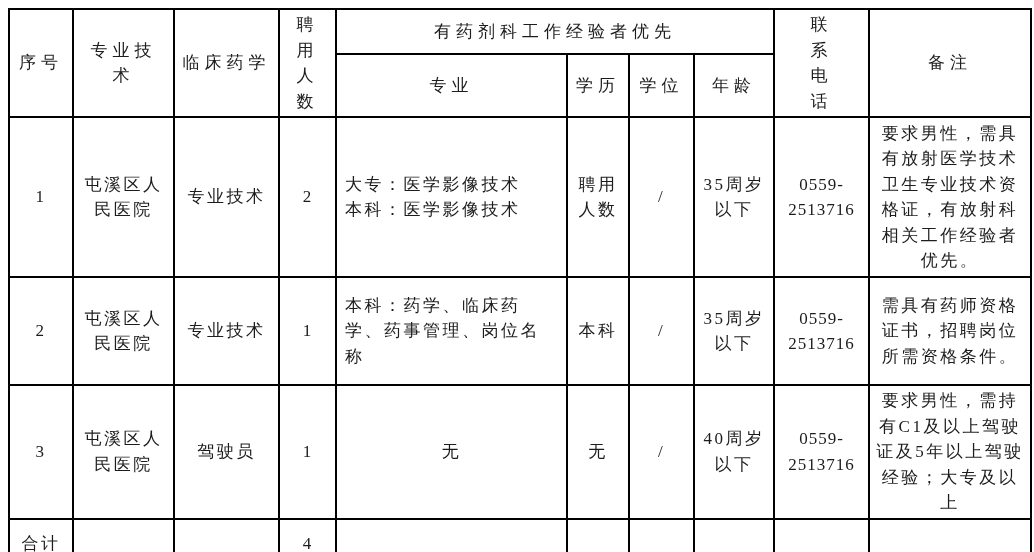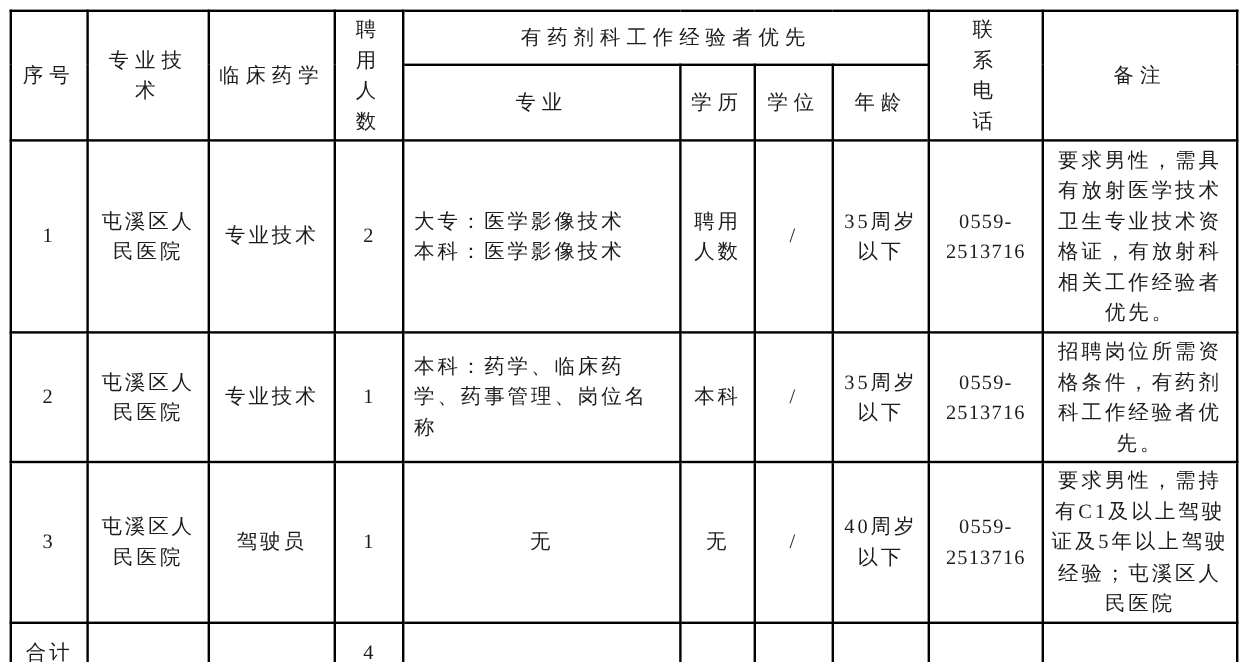--- a/index.html
+++ b/index.html
@@ -95,33 +95,33 @@
     <tr class="r2">
       <td>2</td>
       <td>屯溪区人民医院</td>
       <td>专业技术</td>
       <td class="num">1</td>
       <td class="left">本科：药学、临床药学、药事管理、岗位名称</td>
       <td>本科</td>
       <td>/</td>
       <td>35周岁以下</td>
       <td class="num">0559-2513716</td>
-      <td>招聘岗位所需资格条件，有药剂科工作经验者优先。</td>
+      <td>需具有药师资格证书，招聘岗位所需资格条件。</td>
     </tr>
     <tr class="r3">
       <td>3</td>
       <td>屯溪区人民医院</td>
       <td>驾驶员</td>
       <td class="num">1</td>
       <td>无</td>
       <td>无</td>
       <td>/</td>
       <td>40周岁以下</td>
       <td class="num">0559-2513716</td>
-      <td>要求男性，需持有C1及以上驾驶证及5年以上驾驶经验；屯溪区人民医院</td>
+      <td>要求男性，需持有C1及以上驾驶证及5年以上驾驶经验；大专及以上</td>
     </tr>
     <tr class="rtotal">
       <td>合计</td>
       <td></td>
       <td></td>
       <td class="num">4</td>
       <td></td>
       <td></td>
       <td></td>
       <td></td>

